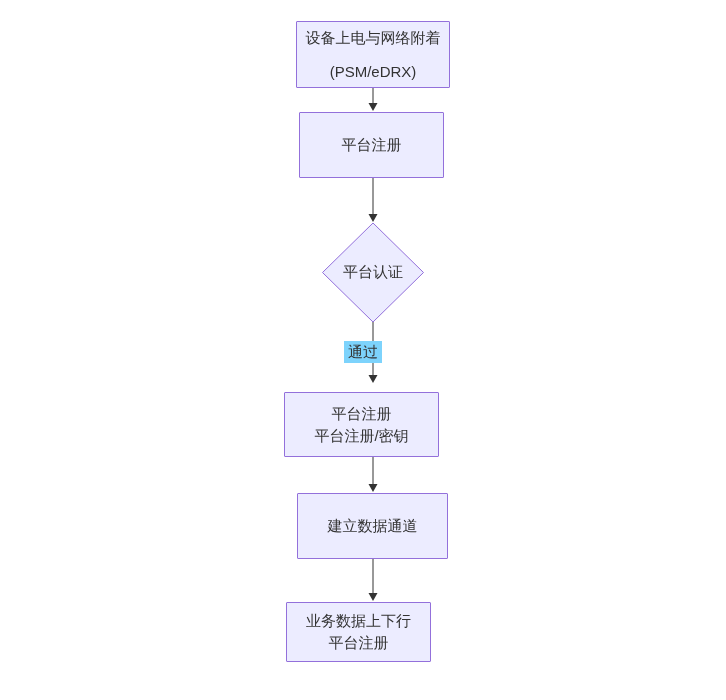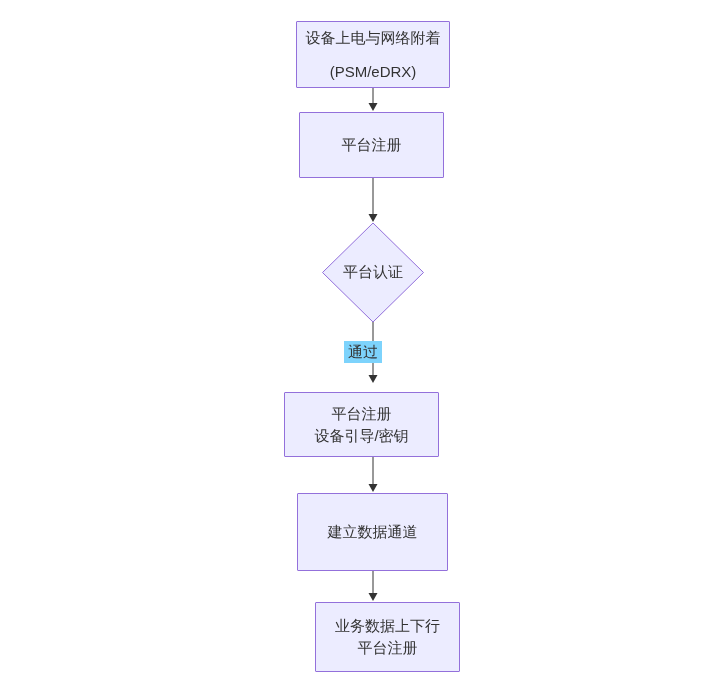--- a/index.html
+++ b/index.html
@@ -92,25 +92,25 @@
   <div class="node" style="left:299px; top:112px; width:145px; height:66px;">
     <div>平台注册</div>
   </div>
 
   <div class="diamond-label">平台认证</div>
 
   <div class="edge-label">通过</div>
 
   <div class="node" style="left:284px; top:384px; width:155px; height:65px;margin-top:8px;">
     <div>平台注册</div>
-    <div>设备引导/密钥</div>
+    <div>平台注册/密钥</div>
   </div>
 
-  <div class="node" style="left:297px; top:493px; width:151px; height:78px;">
+  <div class="node" style="left:297px; top:493px; width:151px; height:66px;">
     <div>建立数据通道</div>
   </div>
 
-  <div class="node" style="left:315px; top:602px; width:145px; height:70px;">
+  <div class="node" style="left:286px; top:602px; width:145px; height:60px;">
     <div>业务数据上下行</div>
     <div>平台注册</div>
   </div>
 
 </div>
 
 </body></html>

